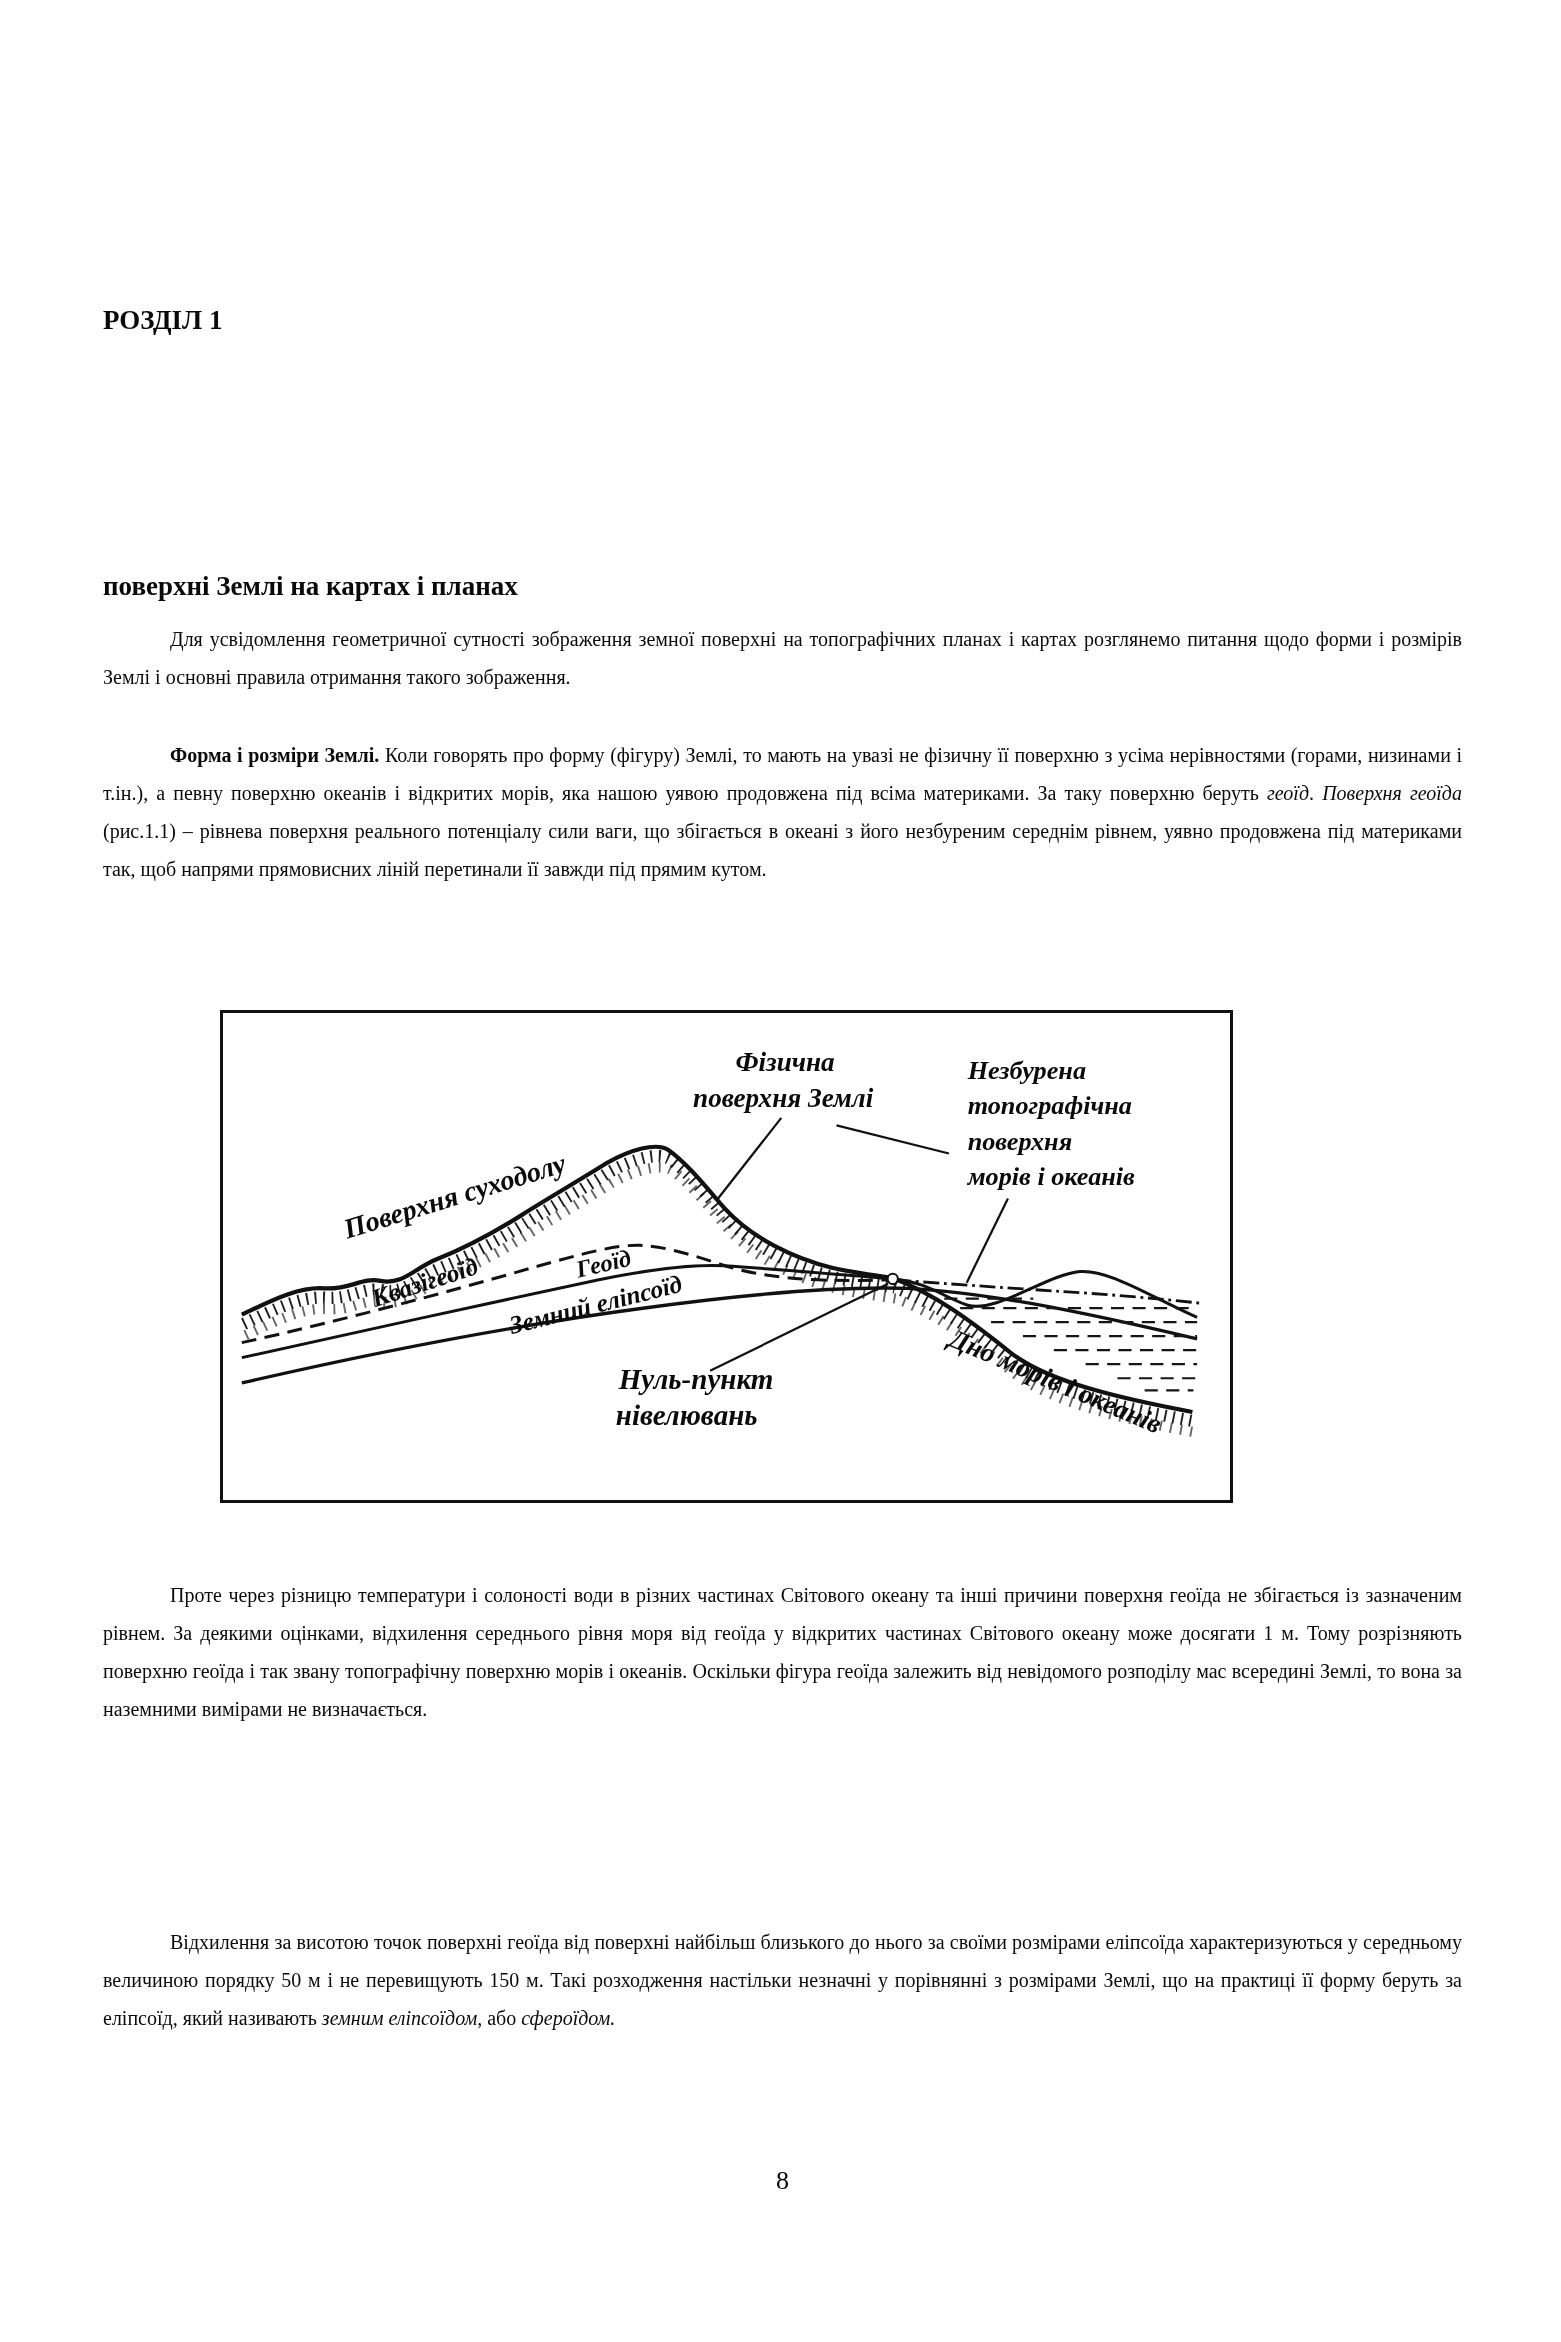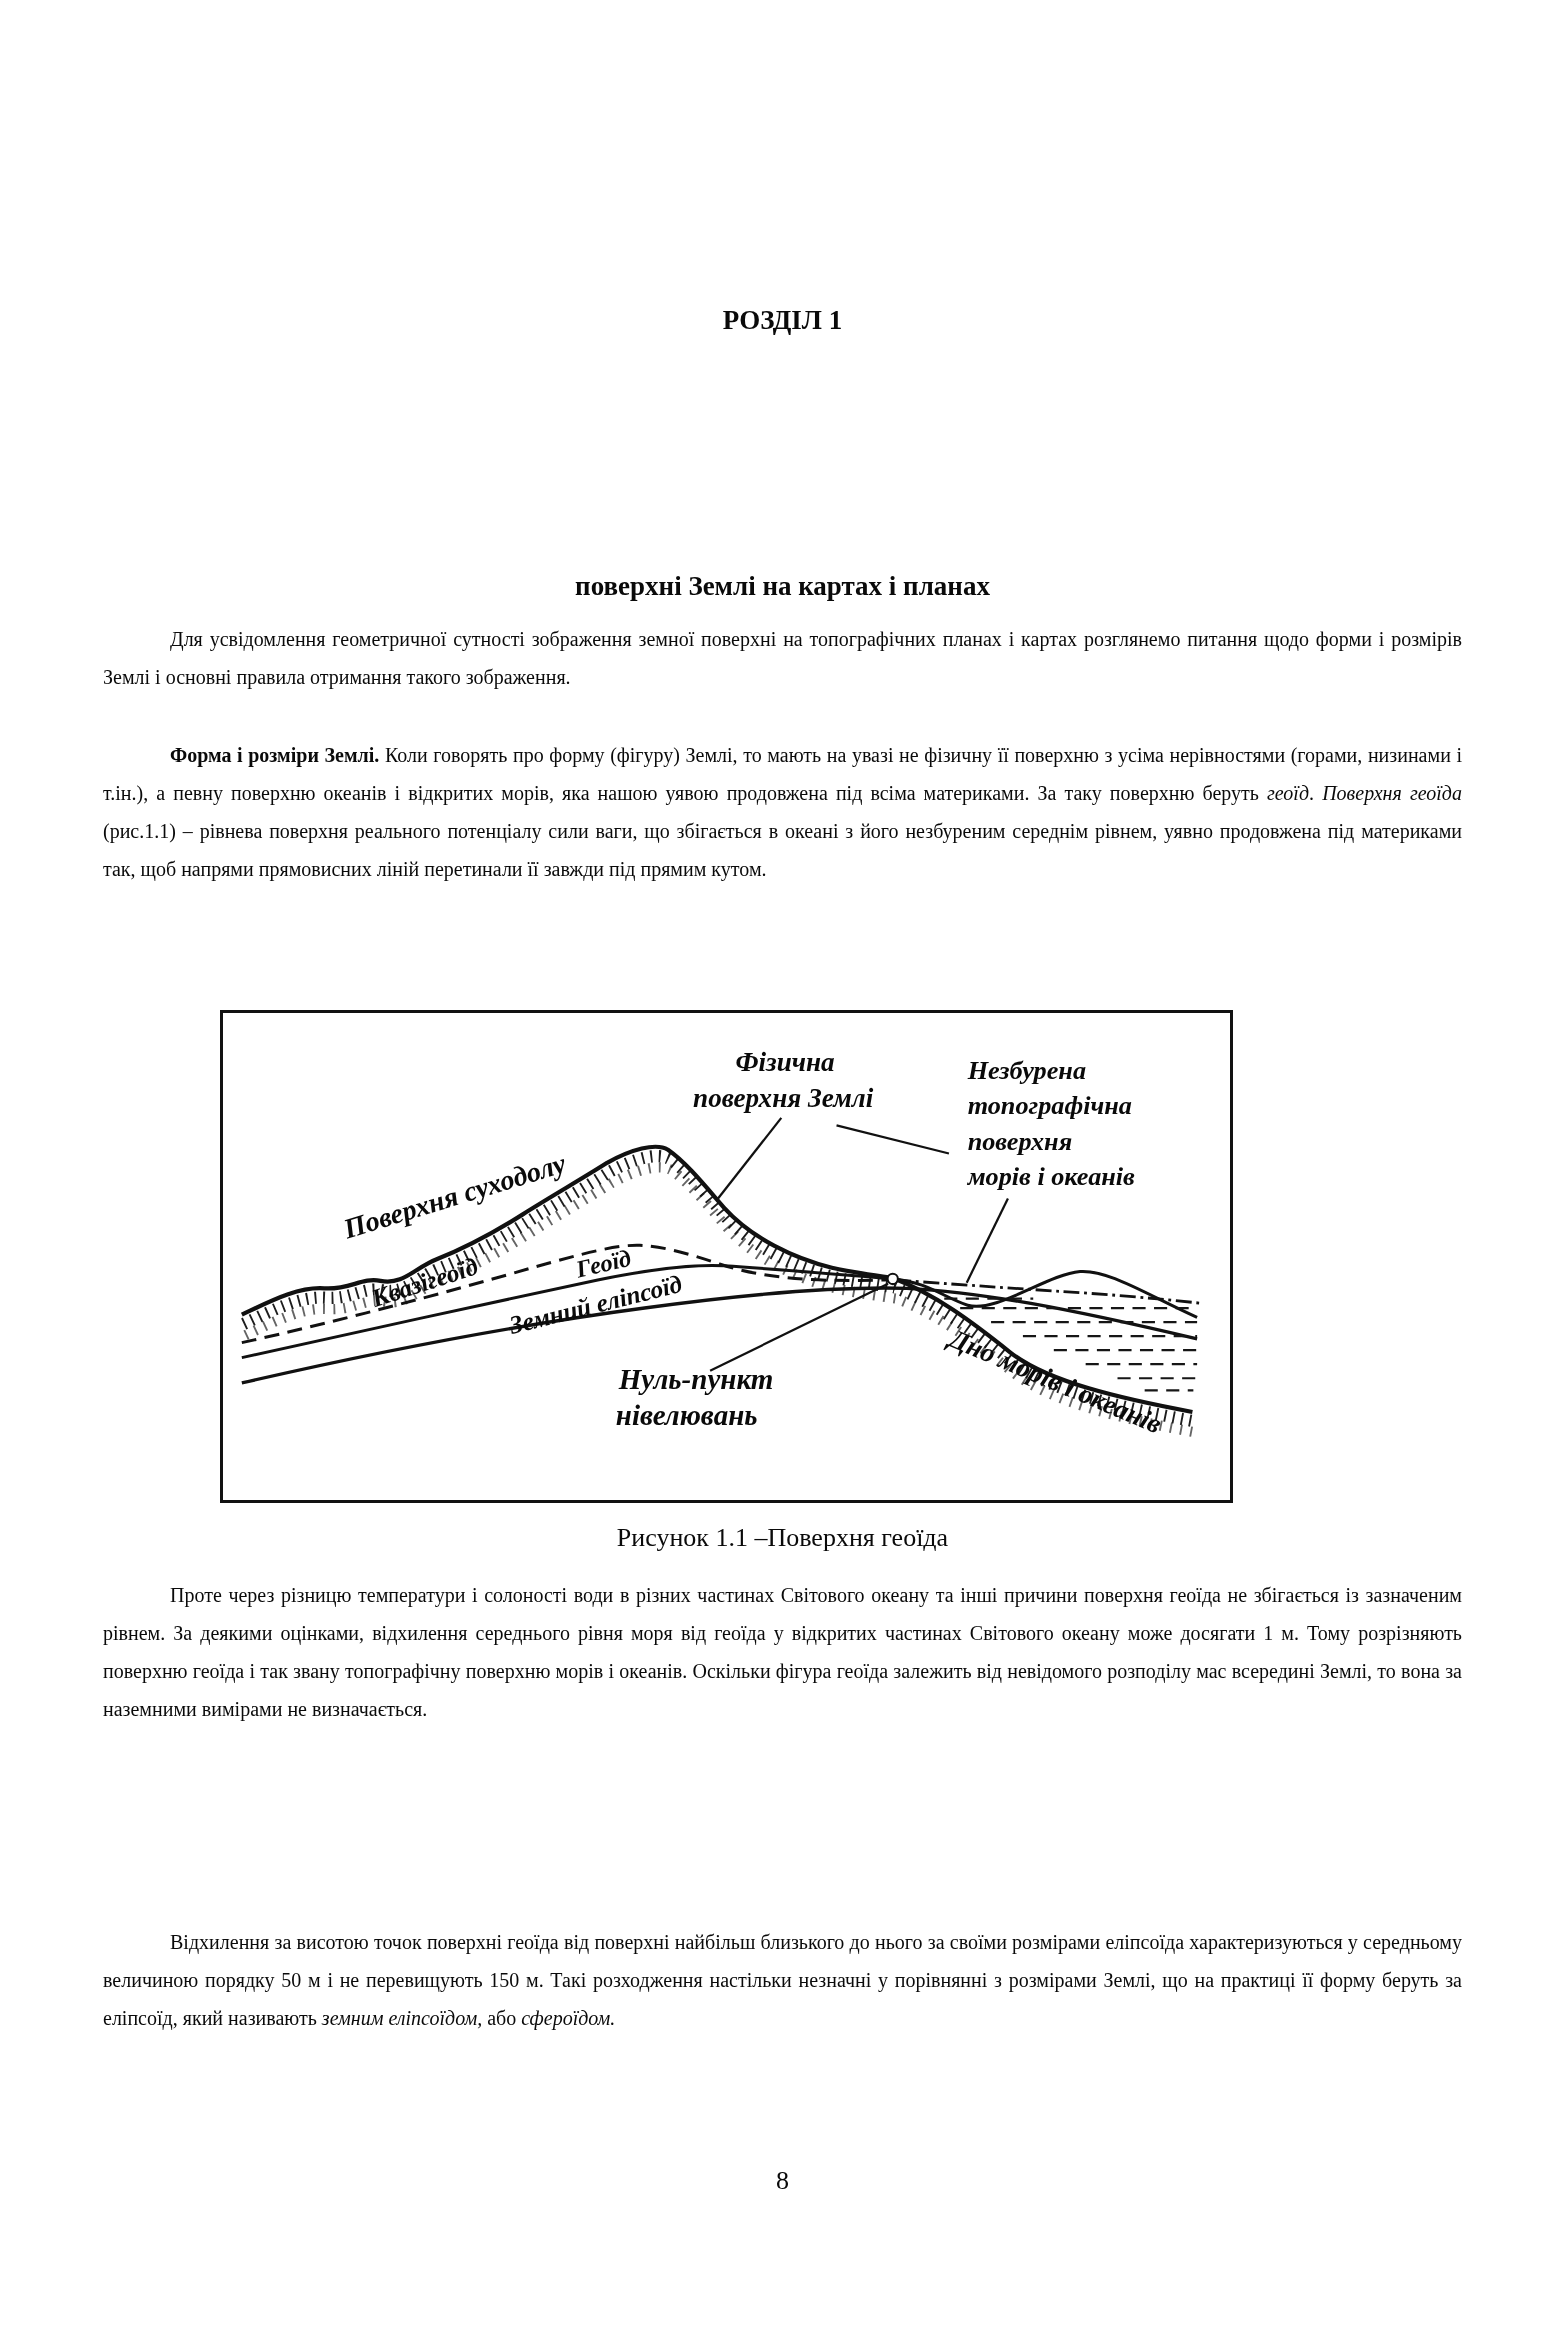--- a/index.html
+++ b/index.html
@@ -6,21 +6,21 @@
   .page{
     position:relative;
     width:1562px;height:2342px;
     background:#ffffff;
     font-family:"Liberation Serif", serif;
     color:#0a0a0a;
     overflow:hidden;
   }
   .heading{
     position:absolute;left:103px;width:1359px;
-    text-align:center;font-weight:bold;font-size:27px;line-height:37px;
+    font-weight:bold;font-size:27px;line-height:37px;
   }
   .para{
     position:absolute;left:103px;width:1359px;
     font-size:20px;line-height:38px;
     text-align:justify;text-indent:67px;
   }
   .run.i{font-style:italic;}
   .run.bi{font-weight:bold;}
   .figure-box{
     position:absolute;left:220px;top:1010px;
@@ -101,20 +101,19 @@
       <text class="fig-label" transform="translate(408,276) rotate(-13)" font-size="26" text-anchor="middle">Геоїд</text>
       <text class="fig-label" transform="translate(400,320) rotate(-14)" font-size="27" text-anchor="middle">Земний еліпсоїд</text>
 
       <text class="fig-label" x="505" y="402" font-size="31" text-anchor="middle">Нуль-пункт</text>
       <text class="fig-label" x="495" y="440" font-size="31" text-anchor="middle">нівелювань</text>
 
       <text class="fig-label" transform="translate(885,402) rotate(23)" font-size="29" text-anchor="middle">Дно морів і океанів</text>
     </svg>
   </div>
 
-  <div class="caption">Рисунок 1.1 –Поверхня геоїда</div>
 
   <div class="para" style="top:1576px"><span class="run ">Проте через різницю температури і солоності води в різних частинах Світового океану та інші причини поверхня геоїда не збігається із зазначеним рівнем. За деякими оцінками, відхилення середнього рівня моря від геоїда у відкритих частинах Світового океану може досягати 1 м. Тому розрізняють поверхню геоїда і так звану топографічну поверхню морів і океанів. Оскільки фігура геоїда залежить від невідомого розподілу мас всередині Землі, то вона за наземними вимірами не визначається.</span></div>
   <div class="para" style="top:1923px"><span class="run ">Відхилення за висотою точок поверхні геоїда від поверхні найбільш близького до нього за своїми розмірами еліпсоїда характеризуються у середньому величиною порядку 50 м і не перевищують 150 м. Такі розходження настільки незначні у порівнянні з розмірами Землі, що на практиці її форму беруть за еліпсоїд, який називають </span><span class="run i">земним еліпсоїдом,</span><span class="run "> або </span><span class="run i">сфероїдом.</span></div>
 
   <div class="page-number">8</div>
 </div>
 
 
 </body></html>

